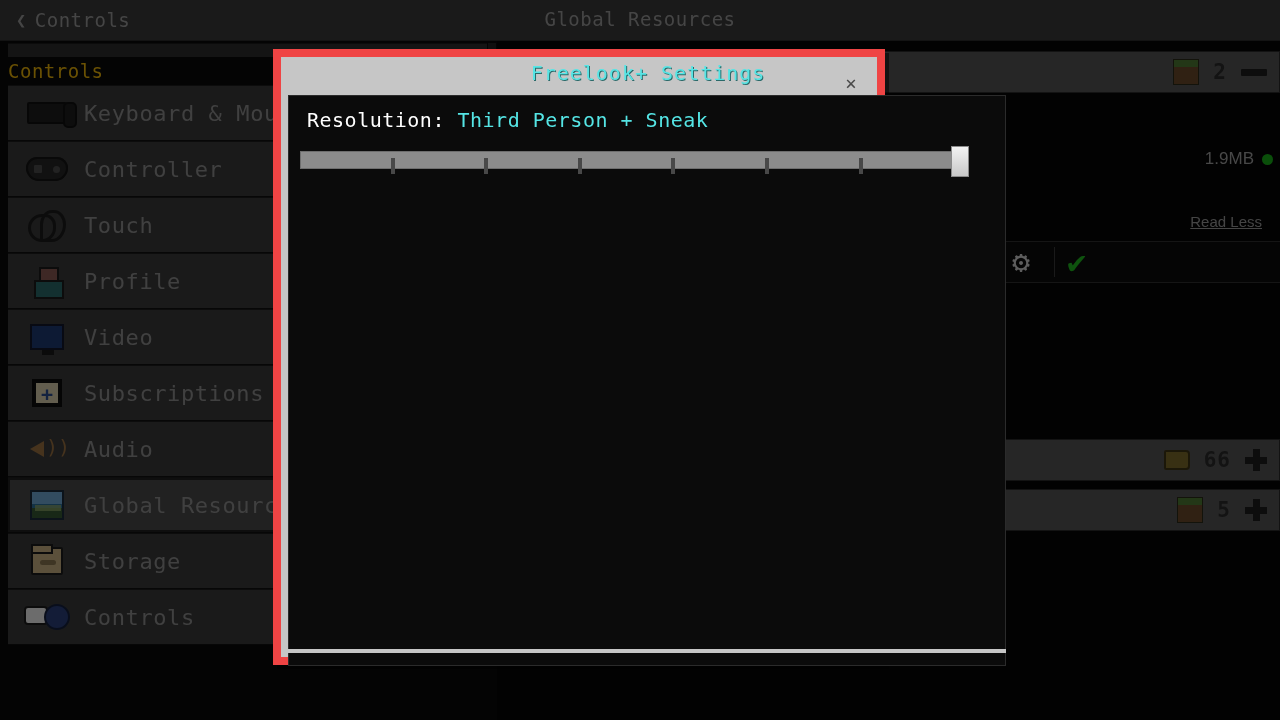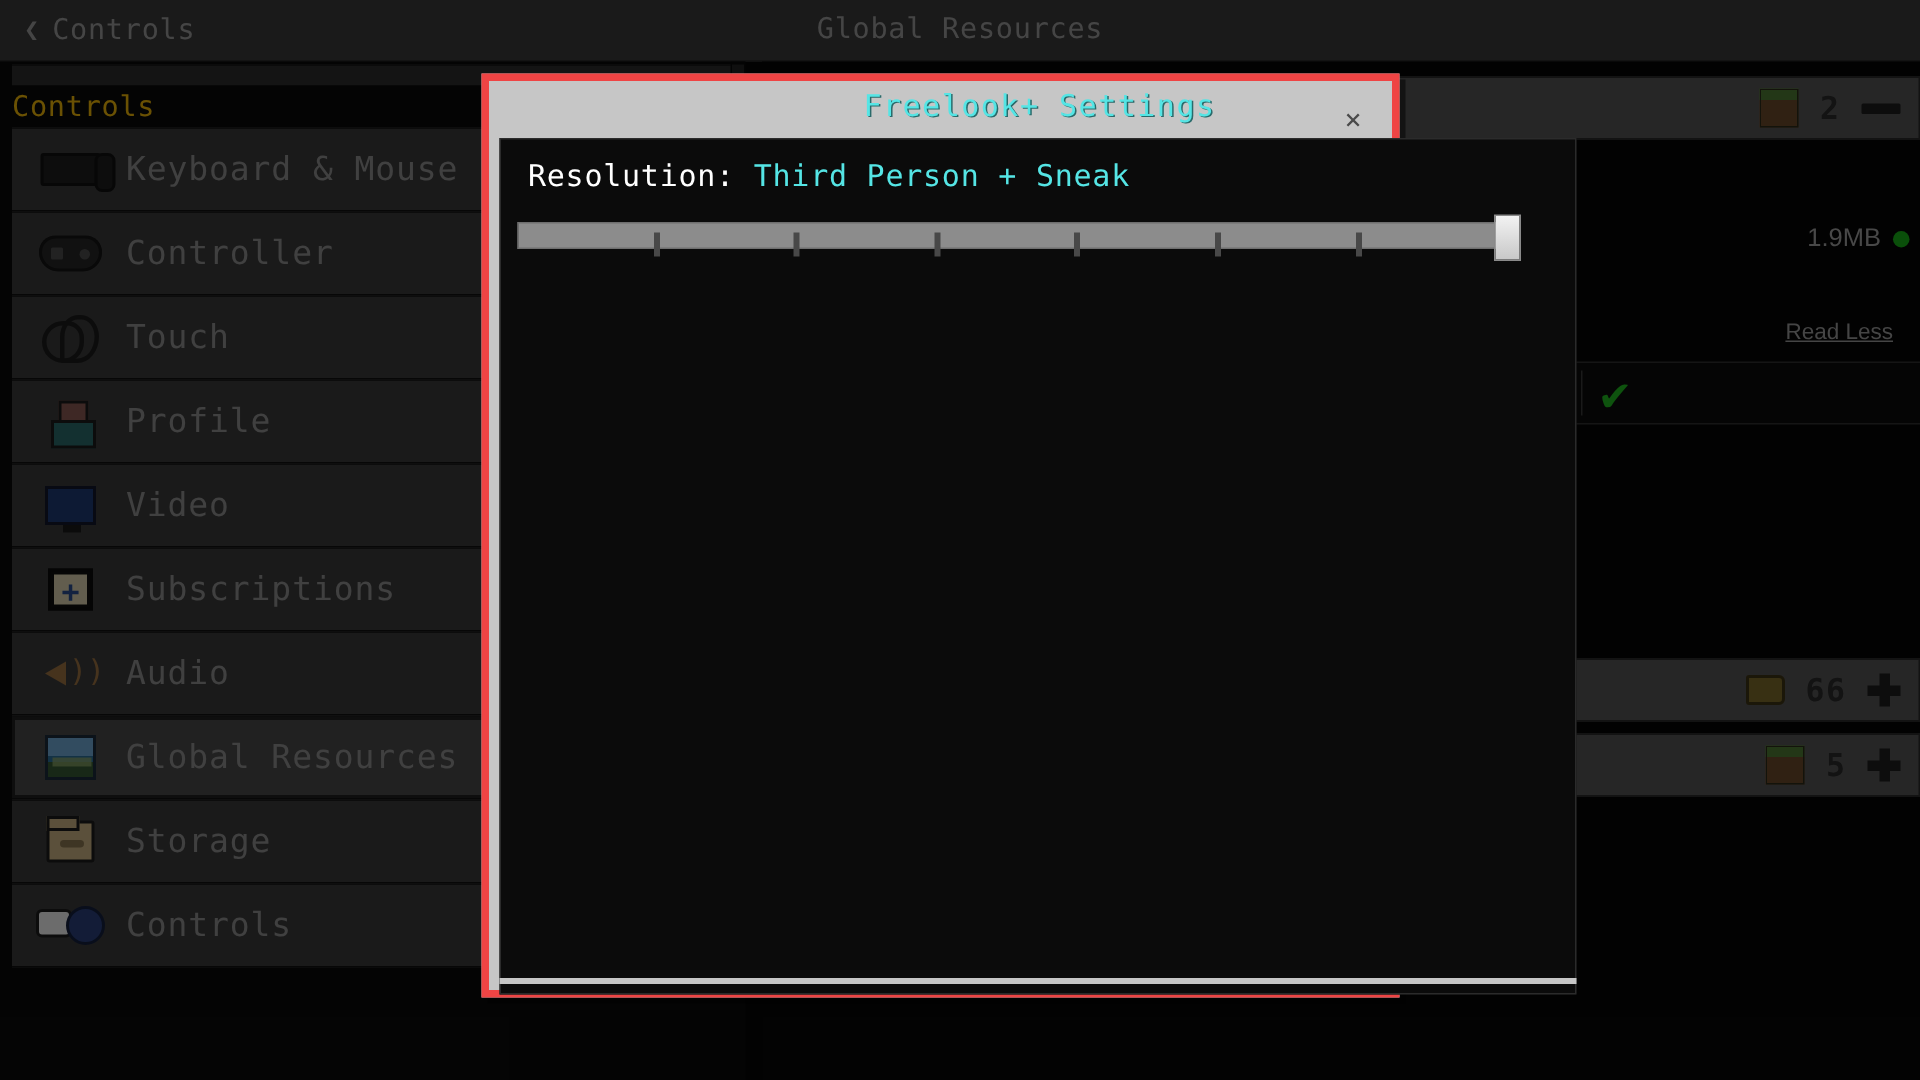--- a/index.html
+++ b/index.html
@@ -135,23 +135,22 @@
   .check { color:#1fb81f; font-size:32px; line-height:30px; }
 
   .desc { position:absolute; left:0; top:258px; width:772px; color:#b9b9b9;
       font-family:"Liberation Sans",sans-serif; font-size:17px; line-height:20px; padding-left: 6px;}
   .desc p { margin-bottom: 12px; }
 
   
   .overlay { position:absolute; inset:0; background:rgba(0,0,0,0.55); }
   .dialog {
     position:absolute; left:273px; top:49px; width:612px; height:616px;
-    background:#c6c6c6; border:5px solid #ef4444; box-shadow: 4px 4px 0 rgba(0,0,0,.5);
+    background:#c6c6c6; border:8px solid #ef4444; box-shadow: 4px 4px 0 rgba(0,0,0,.5);
     padding: 4px;
-    margin-left: 48px;
   }
   .dlg-title { position:absolute; left:0; top:4px; width:734px; text-align:center;
       color:#55e5e5; font-size:20px; letter-spacing:1px; text-shadow:1px 1px 0 #2a6a6a; }
   .dlg-close { position:absolute; right:16px; top:16px; width:20px; height:20px;
       color:#4a4a4a; font-size:19px; line-height:20px; text-align:center; }
   .dlg-body { position:absolute; left:7px; top:38px; width:718px; height:571px;
       background:#0b0b0b; border:1px solid #2b2b2b; overflow:hidden; }
 
   .setting-line { position:absolute; left:18px; top:12px; font-size:20px; letter-spacing:.5px; }
   .setting-key { color:#ffffff; }

